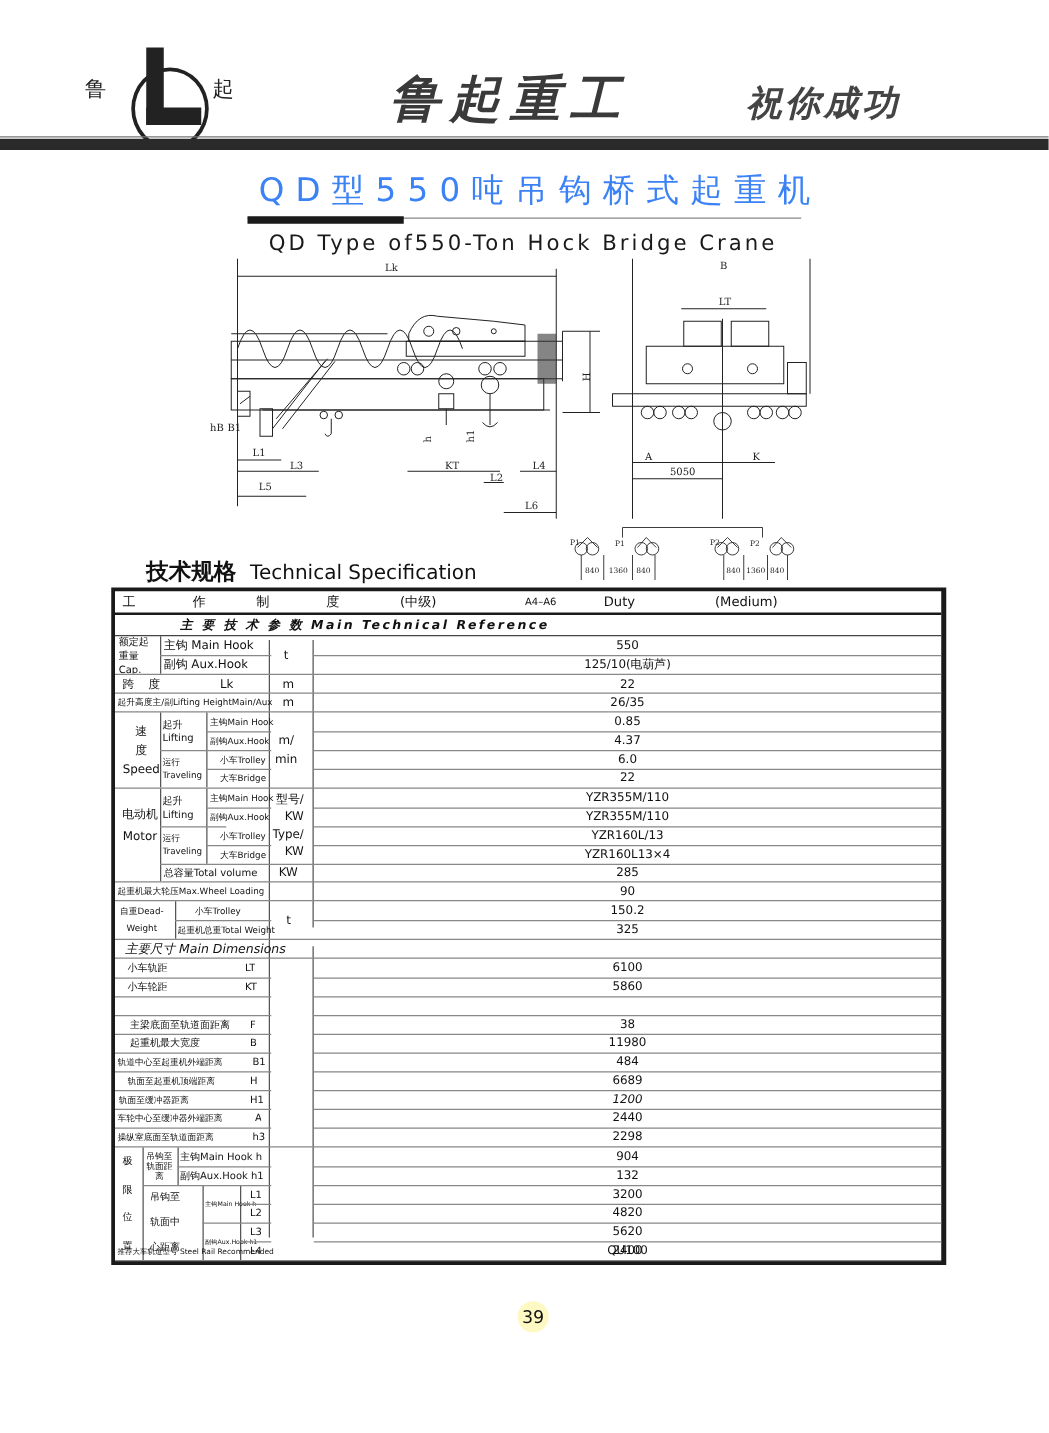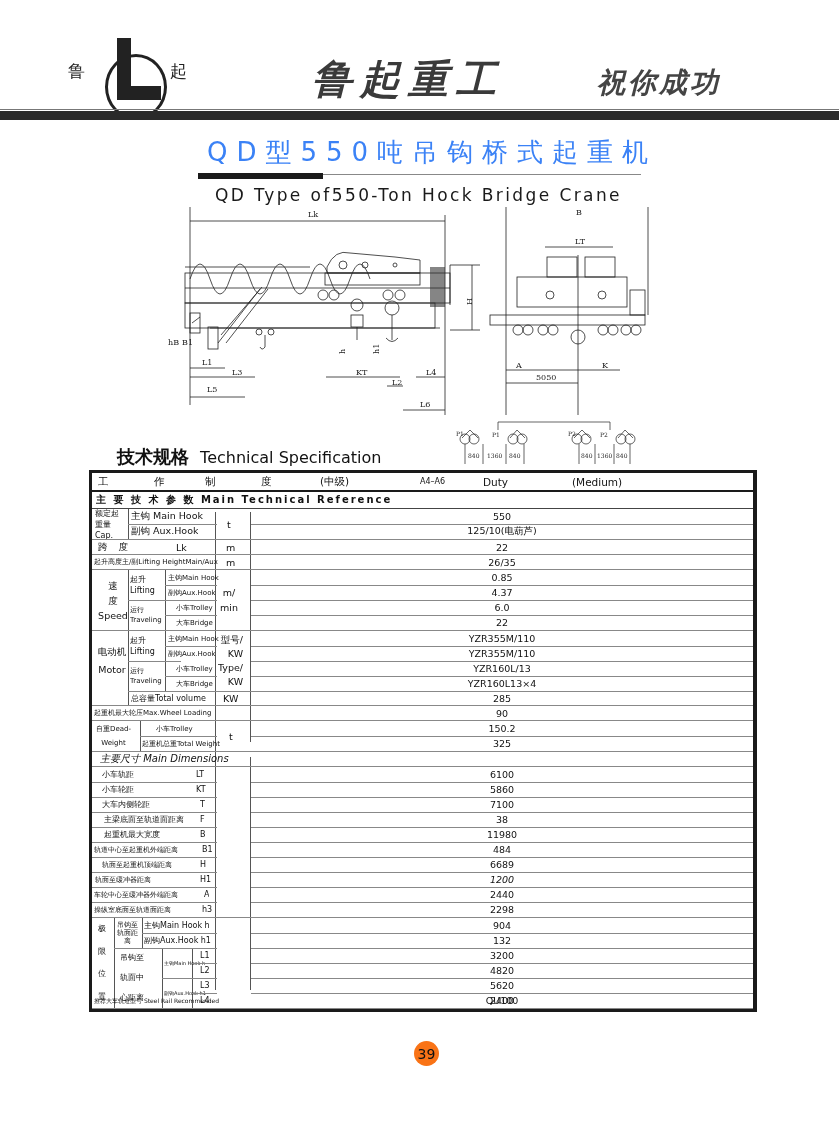--- a/index.html
+++ b/index.html
@@ -37,26 +37,26 @@
 
   
   .spec { position: absolute; left: 89px; top: 470px; width: 668px; height: 542px; border: 3px solid #1a1a1a; border-right-width: 4px; border-bottom-width: 4px; }
   .row { position: absolute; left: 0; width: 661px; font-size: 9.5px; }
   .cell { position: absolute; top: 0; height: 100%; display: flex; align-items: center; overflow: hidden; white-space: nowrap; }
   .ln-h { position: absolute; height: 1px; background: #888; }
   .ln-hd { position: absolute; height: 1px; background: #444; }
   .ln-v { position: absolute; width: 1px; background: #555; }
   .val { position: absolute; left: 159px; width: 502px; text-align: center; font-size: 9.5px; }
   .duty { font-size: 10.5px; }
-  .italic-head { font-weight: bold; font-size: 10px; letter-spacing: 2px; }
+  .italic-head { font-style: italic; font-weight: bold; font-size: 10px; letter-spacing: 2px; margin-left: 48px; }
   .tiny { font-size: 7px; }
   .small { font-size: 8px; }
 
   
-  .pgnum { position: absolute; left: 414px; top: 1041px; width: 25px; height: 25px; border-radius: 50%; background: #f97316; display: flex; align-items: center; justify-content: center; font-size: 14px; color: #111; }
+  .pgnum { position: absolute; left: 414px; top: 1041px; width: 25px; height: 25px; border-radius: 50%; background: #fef9c3; display: flex; align-items: center; justify-content: center; font-size: 14px; color: #111; }
 </style>
 </head>
 <body>
 
 <div class="hdr">
   <div class="logo">
     <span class="ch l">鲁</span>
     <div class="ring"></div>
     <div class="Lbar"></div>
     <div class="Lfoot"></div>
@@ -414,25 +414,20 @@
   </div>
   <div class="ln-h" style="left:0; top:309px; width:125px;"></div>
     <div class="ln-h" style="left:159px; top:309px; width:502px;"></div>
   <div class="row" style="top:309px; height:15px;">
     <span class="cell small" style="left:10px;">小车轮距</span>
     <span class="cell small" style="left:104px;">KT</span>
     <span class="cell val" style="justify-content:center;">5860</span>
   </div>
   <div class="ln-h" style="left:0; top:324px; width:125px;"></div>
     <div class="ln-h" style="left:159px; top:324px; width:502px;"></div>
-  <div class="row" style="top:324px; height:15px;">
-    <span class="cell small" style="left:10px;">大车内侧轮距</span>
-    <span class="cell small" style="left:108px;">T</span>
-    <span class="cell val" style="justify-content:center;">7100</span>
-  </div>
   <div class="ln-h" style="left:0; top:339px; width:125px;"></div>
     <div class="ln-h" style="left:159px; top:339px; width:502px;"></div>
   <div class="row" style="top:339px; height:15px;">
     <span class="cell small" style="left:12px;">主梁底面至轨道面距离</span>
     <span class="cell small" style="left:108px;">F</span>
     <span class="cell val" style="justify-content:center;">38</span>
   </div>
   <div class="ln-h" style="left:0; top:354px; width:125px;"></div>
     <div class="ln-h" style="left:159px; top:354px; width:502px;"></div>
   <div class="row" style="top:354px; height:15px;">

